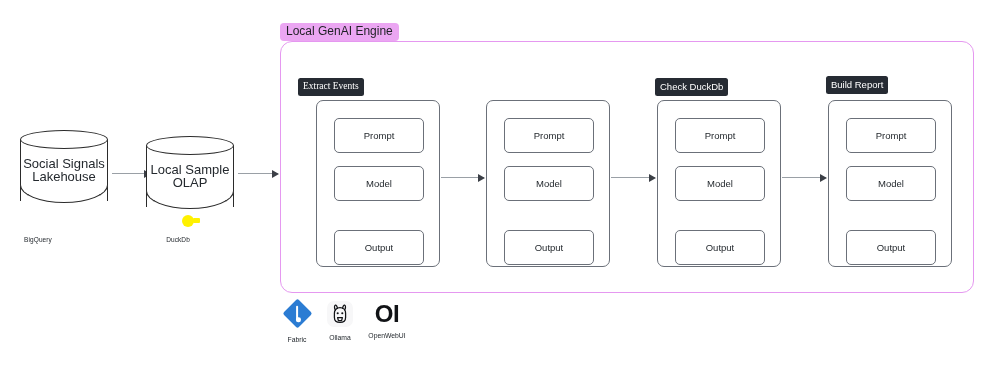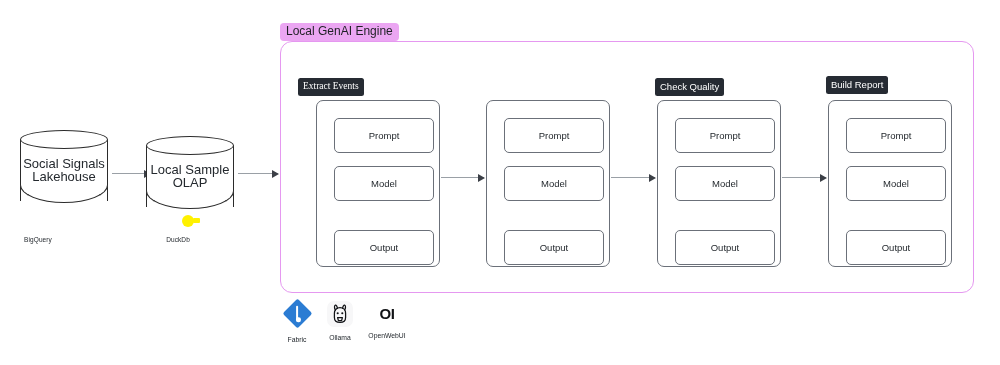--- a/index.html
+++ b/index.html
@@ -191,21 +191,21 @@
     color: #ffffff;
     font-size: 9.5px;
     padding: 3px 5px 3.5px 5px;
     border-radius: 2.5px;
     white-space: nowrap;
     line-height: 11px;
   }
   .step-box {
     position: absolute;
     left: 17px;
-    width: 100px;
+    width: 90px;
     height: 35px;
     border: 1.2px solid #6b7079;
     border-radius: 5px;
     box-sizing: border-box;
     background: #ffffff;
     display: flex;
     align-items: center;
     justify-content: center;
     font-size: 9.5px;
     color: #24292e;
@@ -262,21 +262,21 @@
   .ollama-tile {
     width: 26px; height: 26px;
     background: #f7f7f8;
     border-radius: 7px;
     margin: 2px auto 0 auto;
     position: relative;
   }
 
   
   .owui-text {
-    font-size: 15px;
+    font-size: 24px;
     font-weight: bold;
     color: #111316;
     line-height: 30px;
     letter-spacing: -0.5px;
   }
 </style>
 </head>
 <body>
 
 <div id="canvas">
@@ -332,21 +332,21 @@
   <div class="arrow" style="left:441px; top:177px; width:43px;"></div>
 
   <div class="stage" style="left:486px; top:100px;">
     <div class="step-box p1">Prompt</div>
     <div class="step-box p2">Model</div>
     <div class="step-box p3">Output</div>
   </div>
 
   <div class="arrow" style="left:611px; top:177px; width:44px;"></div>
 
-  <div class="stage-label" style="left:655px; top:78px;">Check Quality</div>
+  <div class="stage-label" style="left:655px; top:78px;">Check DuckDb</div>
   <div class="stage" style="left:657px; top:100px;">
     <div class="step-box p1">Prompt</div>
     <div class="step-box p2">Model</div>
     <div class="step-box p3">Output</div>
   </div>
 
   <div class="arrow" style="left:782px; top:177px; width:44px;"></div>
 
   <div class="stage-label" style="left:826px; top:76px;">Build Report</div>
   <div class="stage" style="left:828px; top:100px;">

